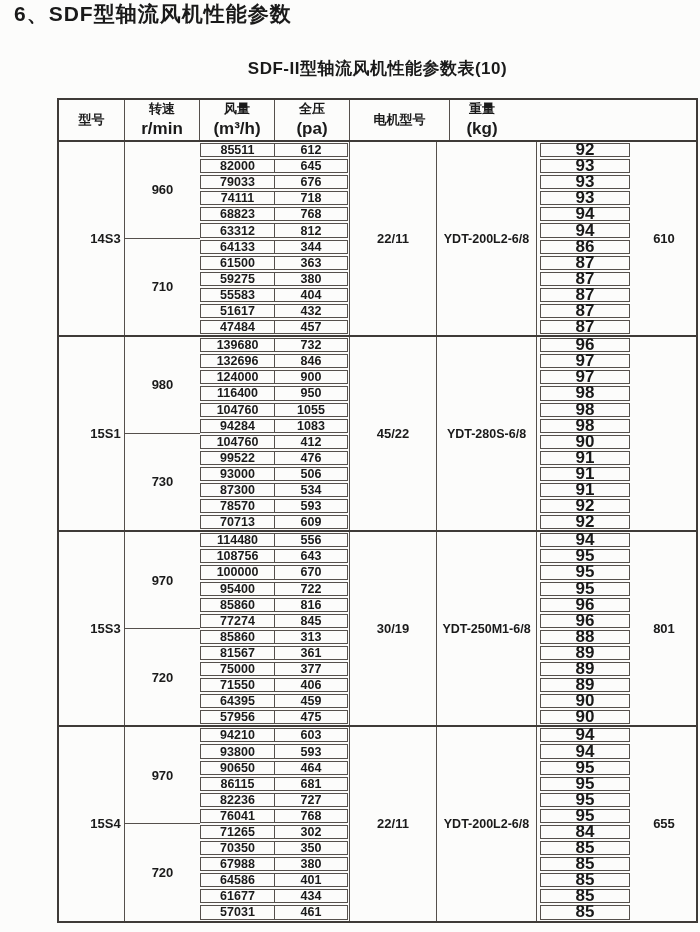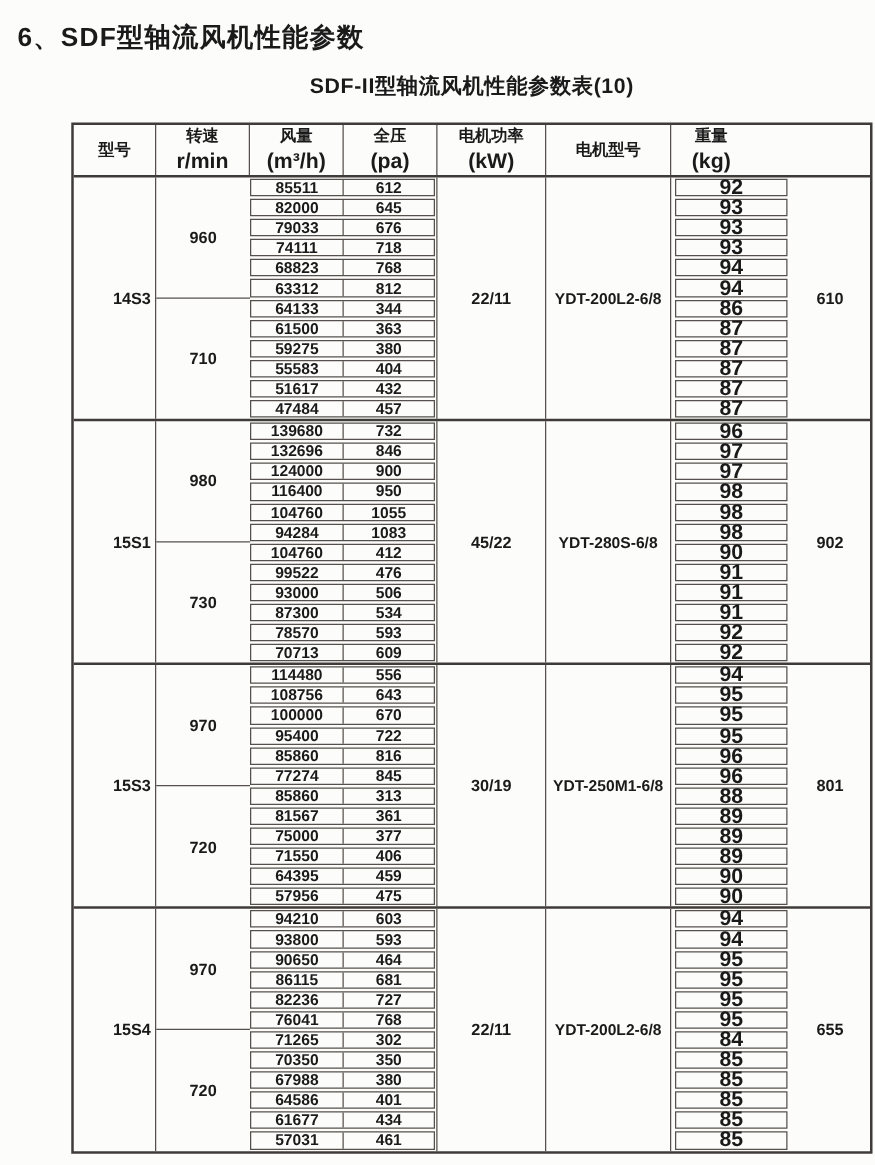--- a/index.html
+++ b/index.html
@@ -6,21 +6,21 @@
     --ink:#1a1a1a; --line:#55504c; --border:#3f3b38; --paper:#fcfcfb;
   }
   *{box-sizing:border-box; margin:0; padding:0;}
   body{background:#ffffff;}
   .page{
     position:relative; width:700px; height:932px; background:var(--paper);
     font-family:"Liberation Sans","DejaVu Sans",sans-serif; color:var(--ink);
     overflow:hidden;
   }
   .heading{
-    position:absolute; left:14px; top:16px;
+    position:absolute; left:14px; top:0;
     font-size:21px; font-weight:bold; letter-spacing:1px;
   }
   .subtitle{
     position:absolute; left:57px; top:57px; width:641px; text-align:center;
     font-size:17px; font-weight:bold; letter-spacing:.5px;
   }
   .tbl{
     position:absolute; left:57px; top:98px; width:641px;
     border:2px solid var(--border); background:var(--paper);
   }
@@ -78,24 +78,20 @@
           <div class="hs">r/min</div>
         </div>
         <div class="hcell hw2">
           <div class="ht">风量</div>
           <div class="hs">(m³/h)</div>
         </div>
         <div class="hcell hw3">
           <div class="ht">全压</div>
           <div class="hs">(pa)</div>
         </div>
-        <div class="hcell hw4">
-          <div class="ht">电机功率</div>
-          <div class="hs">(kW)</div>
-        </div>
         <div class="hcell hw5">
           <div class="ht">电机型号</div>
         </div>
         <div class="hcell hw7">
           <div class="ht">重量</div>
           <div class="hs">(kg)</div>
         </div>
       </div>
       <div class="block">
         <div class="cell model">14S3</div>
@@ -296,21 +292,20 @@
           <div class="nbox">98</div>
           <div class="nbox">98</div>
           <div class="nbox">98</div>
           <div class="nbox">90</div>
           <div class="nbox">91</div>
           <div class="nbox">91</div>
           <div class="nbox">91</div>
           <div class="nbox">92</div>
           <div class="nbox">92</div>
         </div>
-        <div class="cell weight">902</div>
       </div>
       <div class="block">
         <div class="cell model">15S3</div>
         <div class="mid">
           <div class="group first">
             <div class="cell speed">970</div>
             <div class="rows">
               <div class="subrow">
                 <div class="apbox">
                   <div class="af">114480</div>

